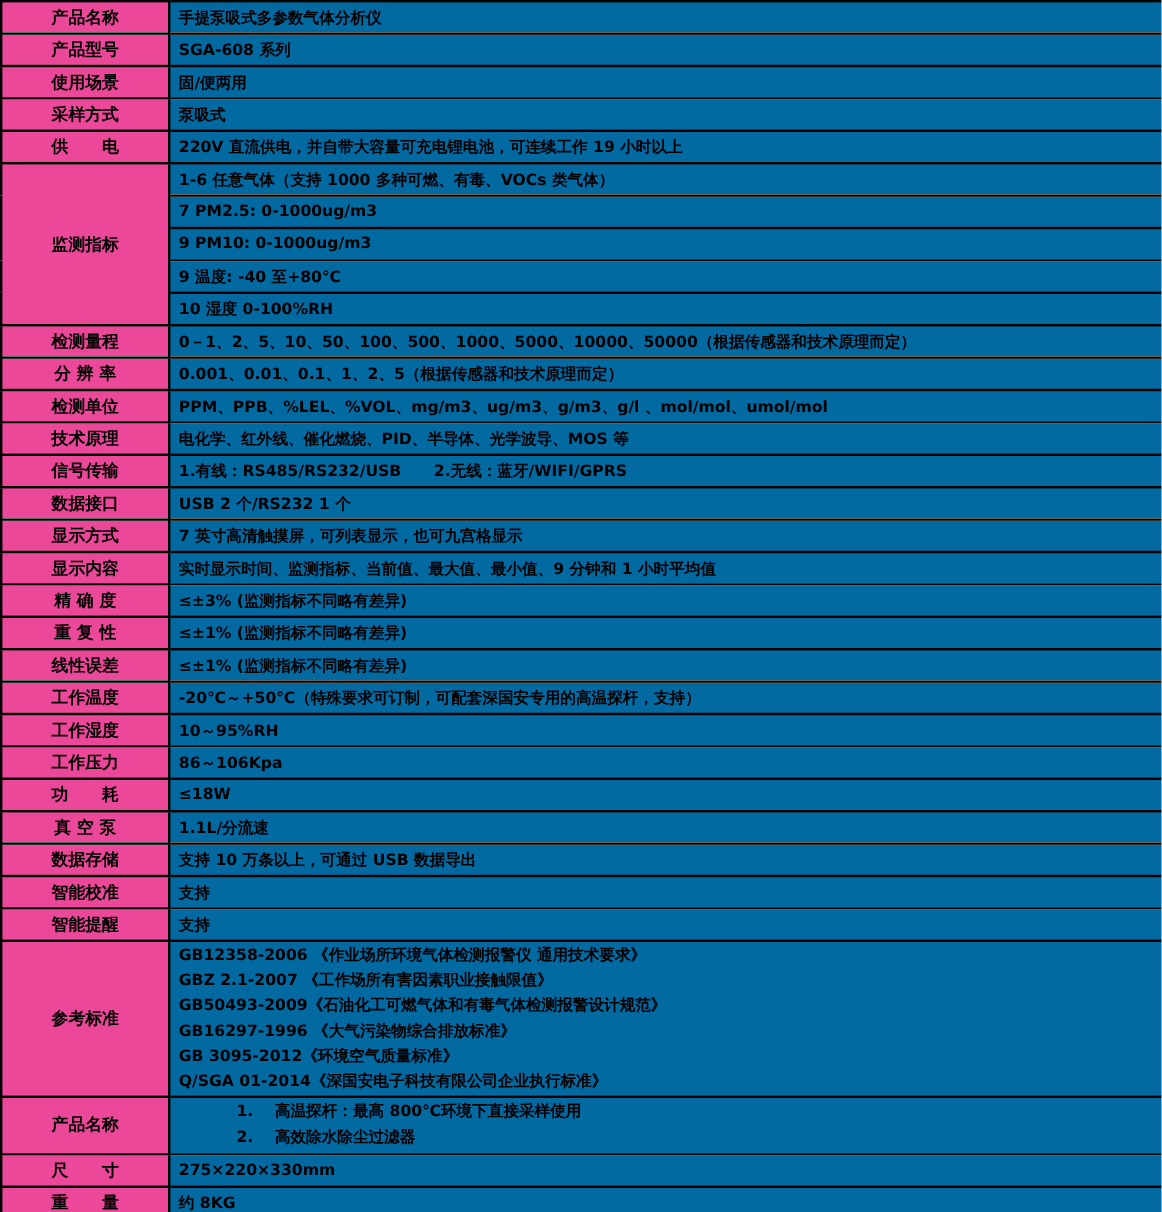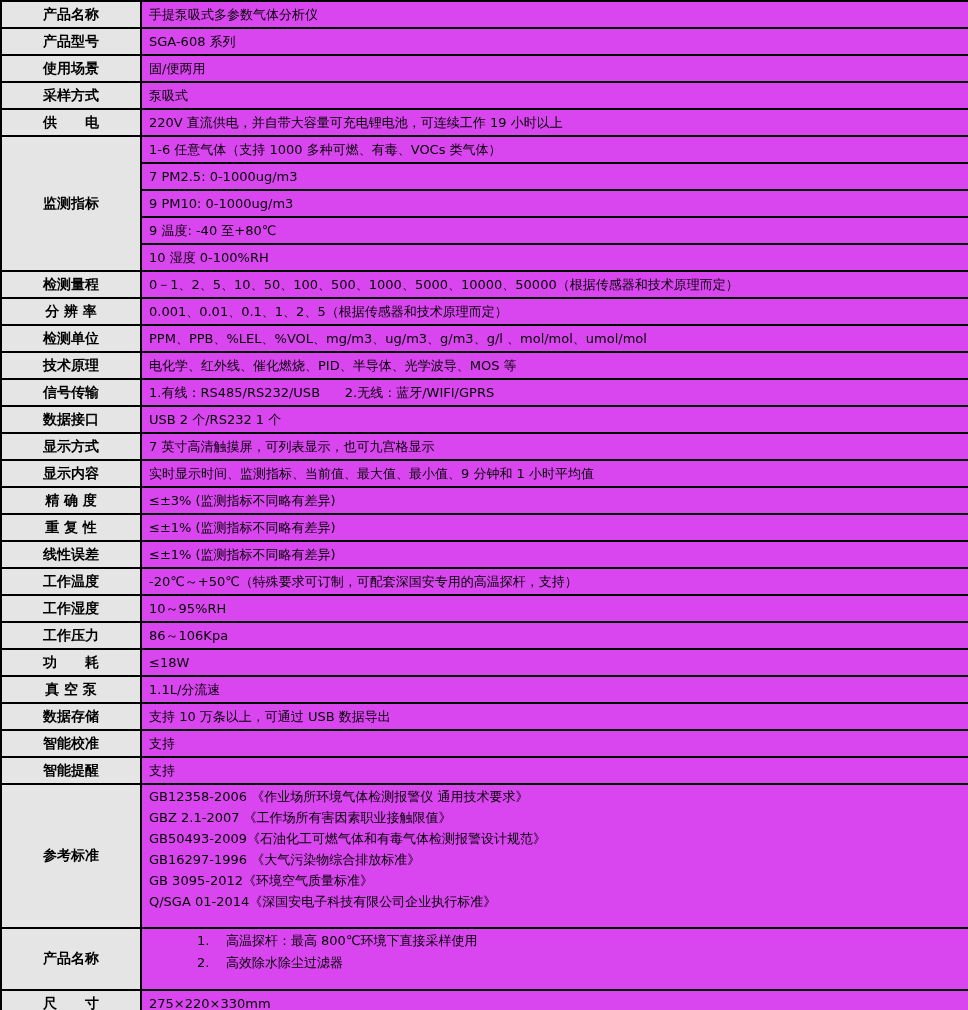--- a/index.html
+++ b/index.html
@@ -19,39 +19,40 @@
     table-layout: fixed;
     width: 968px;
   }
   table.spec td {
     border: 2px solid #000000;
     vertical-align: middle;
     color: #000000;
     overflow: hidden;
   }
   td.label {
-    background: #e5e5e5;
+    background: #ec4899;
     font-weight: bold;
     font-size: 14px;
     text-align: center;
     height: 25px;
     padding: 0 2px;
     white-space: pre;
   }
   td.value {
-    background: #d946ef;
+    background: #0369a1;
     font-size: 13px;
     text-align: left;
     height: 25px;
     padding: 0 0 0 7px;
     white-space: pre-wrap;
+    font-weight: bold;
   }
   td.value.multiline {
     padding-top: 1px;
-    padding-bottom: 15px;
+    padding-bottom: 1px;
   }
   td.value .vline {
     line-height: 21px;
     white-space: pre-wrap;
   }
   td.value.lines-2 .vline {
     line-height: 22px;
     margin-left: 48px;
   }
 </style>

